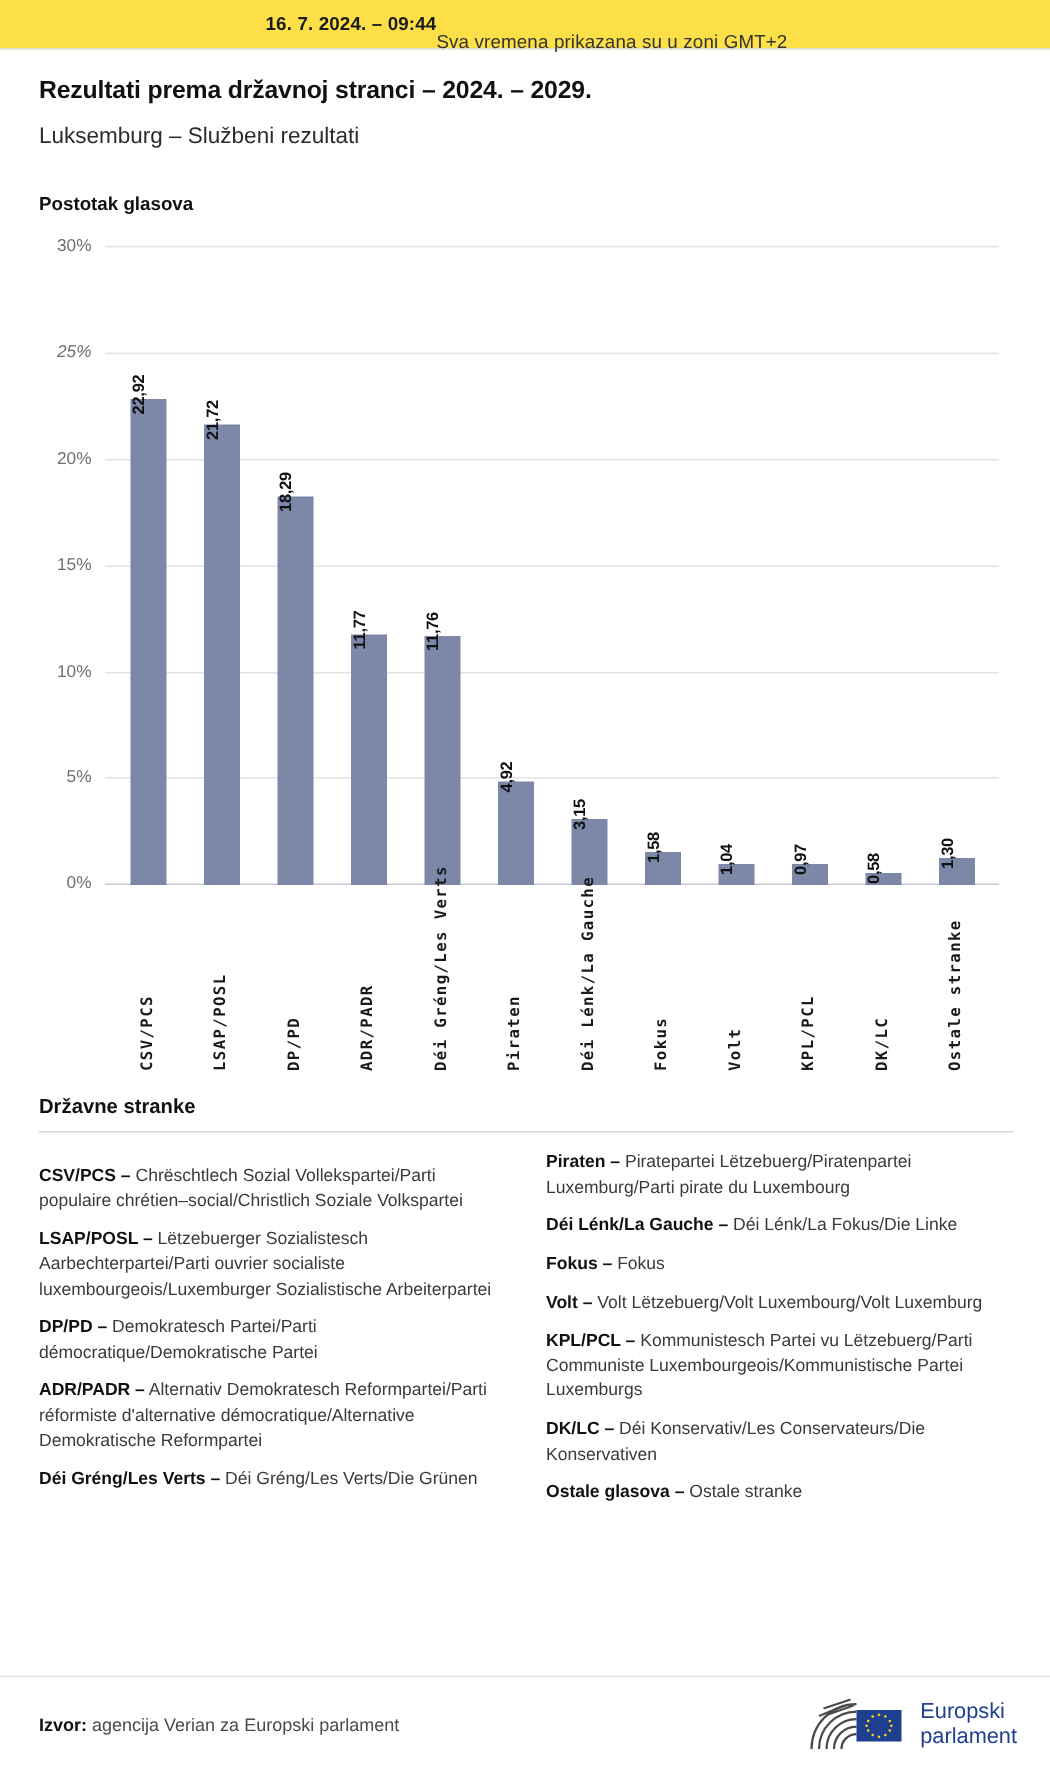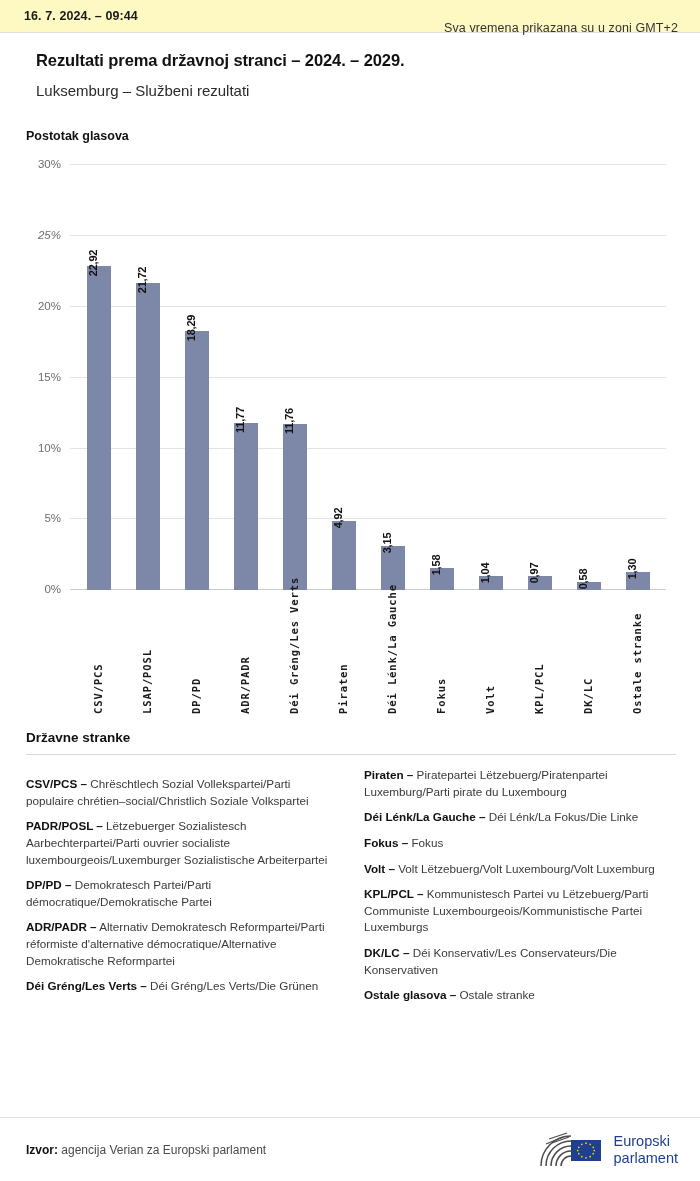--- a/index.html
+++ b/index.html
@@ -8,32 +8,32 @@
     width:700px; height:1181px;
     background:#ffffff;
     font-family:"Liberation Sans", sans-serif;
     color:#1a1a1a;
     overflow:hidden;
   }
 
   
   .topbar {
     height:33px;
-    background:#fef9c3;
+    background:#fde047;
     display:flex;
     align-items:center;
-    justify-content:space-between;
+    justify-content:center;
     padding:0 22px 0 24px;
     border-bottom:1px solid #e0e0e0;
   }
   .topbar-date { font-size:12.5px; font-weight:bold; color:#1a1a1a; letter-spacing:.1px; }
   .topbar-tz   { font-size:12.5px; font-weight:400; color:#333333; letter-spacing:.1px;margin-top:24px; }
 
   
-  .titles { padding:18px 24px 0 36px; }
+  .titles { padding:18px 24px 0 26px; }
   .title-main {
     font-size:16.5px; font-weight:bold; color:#111111;
     letter-spacing:-.1px; margin:0 0 12px 0; line-height:1.15;
   }
   .title-sub {
     font-size:15px; font-weight:400; color:#2b2b2b;
     letter-spacing:0px; margin:0; line-height:1.15;
   }
 
   
@@ -307,21 +307,21 @@
       </div>
     </div>
 </div>
 
 <div class="parties">
   <div class="parties-title">Državne stranke</div>
   <div class="parties-rule"></div>
   <div class="parties-cols">
     <div class="parties-col" id="parties-left">
         <div class="party"><b>CSV/PCS –</b><span> Chrëschtlech Sozial Vollekspartei/Parti populaire chrétien–social/Christlich Soziale Volkspartei</span></div>
-        <div class="party"><b>PADR/POSL –</b><span> Lëtzebuerger Sozialistesch Aarbechterpartei/Parti ouvrier socialiste luxembourgeois/Luxemburger Sozialistische Arbeiterpartei</span></div>
+        <div class="party"><b>LSAP/POSL –</b><span> Lëtzebuerger Sozialistesch Aarbechterpartei/Parti ouvrier socialiste luxembourgeois/Luxemburger Sozialistische Arbeiterpartei</span></div>
         <div class="party"><b>DP/PD –</b><span> Demokratesch Partei/Parti démocratique/Demokratische Partei</span></div>
         <div class="party"><b>ADR/PADR –</b><span> Alternativ Demokratesch Reformpartei/Parti réformiste d'alternative démocratique/Alternative Demokratische Reformpartei</span></div>
         <div class="party"><b>Déi Gréng/Les Verts –</b><span> Déi Gréng/Les Verts/Die Grünen</span></div>
       </div>
     <div class="parties-col" id="parties-right">
         <div class="party"><b>Piraten –</b><span> Piratepartei Lëtzebuerg/Piratenpartei Luxemburg/Parti pirate du Luxembourg</span></div>
         <div class="party"><b>Déi Lénk/La Gauche –</b><span> Déi Lénk/La Fokus/Die Linke</span></div>
         <div class="party"><b>Fokus –</b><span> Fokus</span></div>
         <div class="party"><b>Volt –</b><span> Volt Lëtzebuerg/Volt Luxembourg/Volt Luxemburg</span></div>
         <div class="party"><b>KPL/PCL –</b><span> Kommunistesch Partei vu Lëtzebuerg/Parti Communiste Luxembourgeois/Kommunistische Partei Luxemburgs</span></div>

